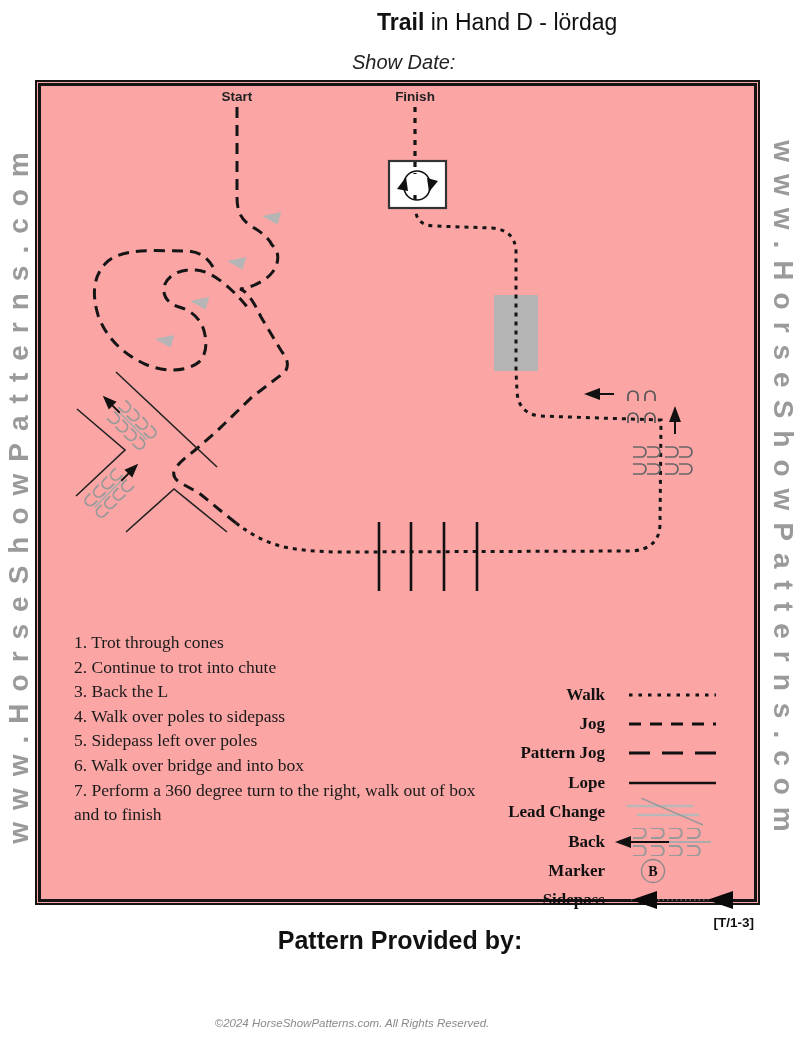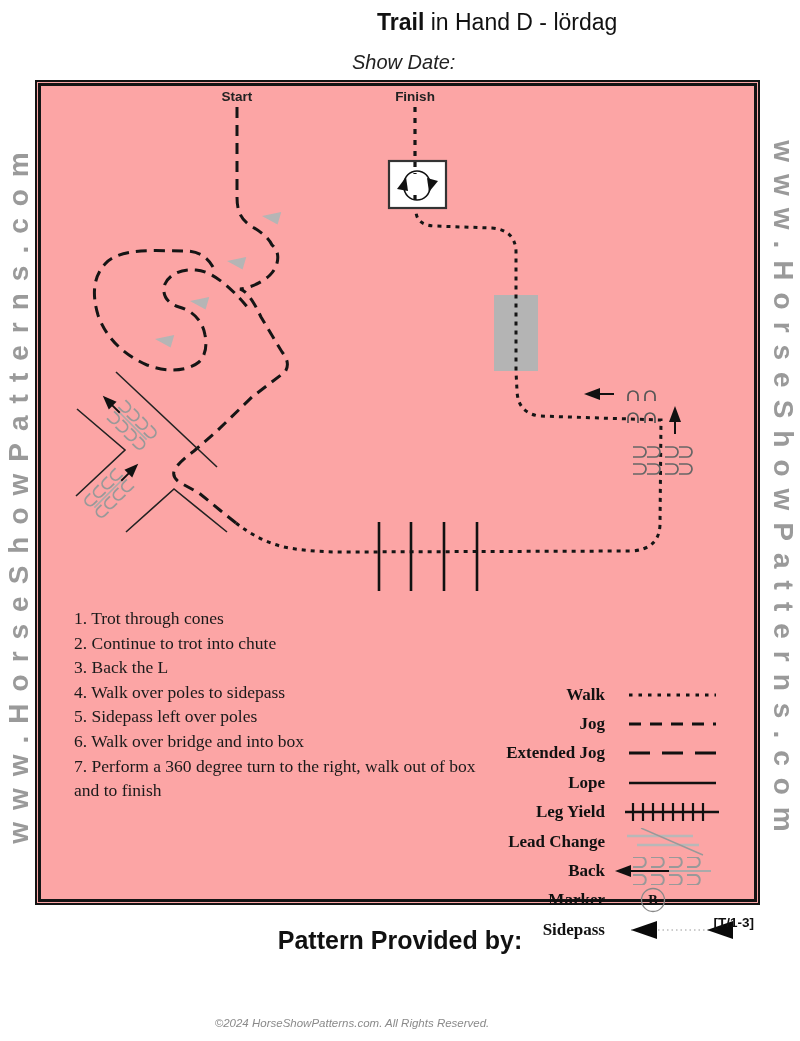--- a/index.html
+++ b/index.html
@@ -9,21 +9,21 @@
   .title b{font-weight:bold;}
   .show-date{position:absolute;left:352px;top:51px;font-size:20px;font-style:italic;color:#222;}
   .wm{position:absolute;width:815px;height:34px;text-align:center;font-weight:bold;
       font-size:28px;letter-spacing:12px;color:#9a9a9a;white-space:nowrap;}
   .wm-left{left:-388px;top:475px;transform:rotate(-90deg);}
   .wm-right{left:374px;top:475px;transform:rotate(90deg);}
   .pattern-box{position:absolute;left:35px;top:80px;width:725px;height:825px;
                border:2px solid #141414;box-sizing:border-box;background:#fca5a5;}
   .box-inner{position:absolute;inset:1px;border:3px solid #141414;}
   .diagram-svg{position:absolute;left:0;top:0;}
-  .instructions{position:absolute;left:37px;top:524px;width:420px;
+  .instructions{position:absolute;left:37px;top:548px;width:420px;
                 font-family:"Liberation Serif",serif;font-size:17.5px;line-height:24.6px;color:#1a1a1a;}
   .legend{position:absolute;left:438px;top:550px;width:278px;margin-top:48px;}
   .legend-row{display:flex;align-items:center;height:29.4px;}
   .legend-label{width:130px;text-align:right;font-family:"Liberation Serif",serif;
                 font-weight:bold;font-size:17px;color:#111;}
   .legend-sym{margin-left:6px;}
   .pattern-code{position:absolute;right:46px;top:915px;font-weight:bold;font-size:13.5px;text-align:center;}
   .provided-by{position:absolute;left:0;width:800px;top:926px;text-align:center;
                font-weight:bold;font-size:25px;}
   .copyright{position:absolute;left:0;width:704px;top:1017px;text-align:center;
@@ -191,49 +191,33 @@
       </div>
 
       <div class="legend-row">
         <div class="legend-label">Jog</div>
         <svg class="legend-sym" width="130" height="28">
           <line x1="18" y1="14" x2="105" y2="14" stroke="#111" stroke-width="3.2" stroke-dasharray="12 9"></line>
         </svg>
       </div>
 
       <div class="legend-row">
-        <div class="legend-label">Extended Jog</div>
+        <div class="legend-label">Pattern Jog</div>
         <svg class="legend-sym" width="130" height="28">
           <line x1="18" y1="14" x2="105" y2="14" stroke="#111" stroke-width="3.2" stroke-dasharray="21 12"></line>
         </svg>
       </div>
 
       <div class="legend-row">
         <div class="legend-label">Lope</div>
         <svg class="legend-sym" width="130" height="28">
           <line x1="18" y1="14" x2="105" y2="14" stroke="#111" stroke-width="2.6"></line>
         </svg>
       </div>
 
-      <div class="legend-row">
-        <div class="legend-label">Leg Yield</div>
-        <svg class="legend-sym" width="130" height="28">
-          <line x1="14" y1="14" x2="108" y2="14" stroke="#111" stroke-width="2.4"></line>
-          <g stroke="#111" stroke-width="2.2">
-            <line x1="22" y1="5" x2="22" y2="23"></line>
-              <line x1="32" y1="5" x2="32" y2="23"></line>
-            <line x1="42" y1="5" x2="42" y2="23"></line>
-              <line x1="52" y1="5" x2="52" y2="23"></line>
-            <line x1="62" y1="5" x2="62" y2="23"></line>
-              <line x1="72" y1="5" x2="72" y2="23"></line>
-            <line x1="82" y1="5" x2="82" y2="23"></line>
-              <line x1="92" y1="5" x2="92" y2="23"></line>
-          </g>
-        </svg>
-      </div>
 
       <div class="legend-row">
         <div class="legend-label">Lead Change</div>
         <svg class="legend-sym" width="130" height="28">
           <line x1="16" y1="8" x2="82" y2="8" stroke="#b8b8b8" stroke-width="2.6"></line>
           <line x1="26" y1="17" x2="88" y2="17" stroke="#b8b8b8" stroke-width="2.6"></line>
           <line x1="30" y1="0" x2="92" y2="27" stroke="#999" stroke-width="1.4"></line>
         </svg>
       </div>
 

